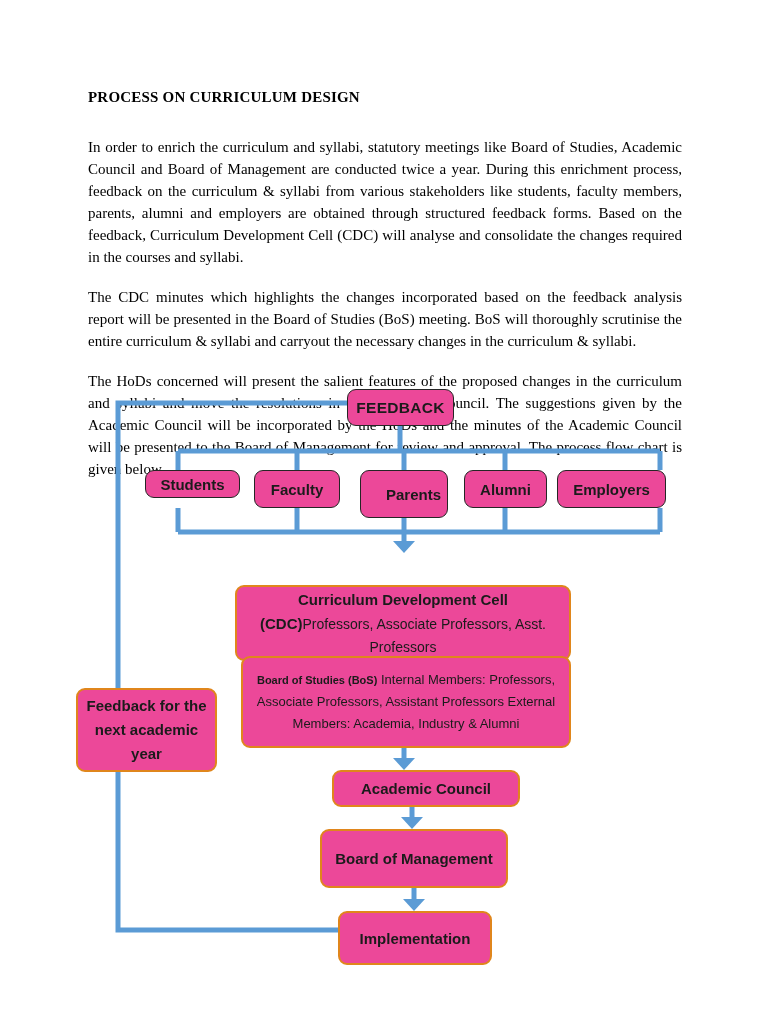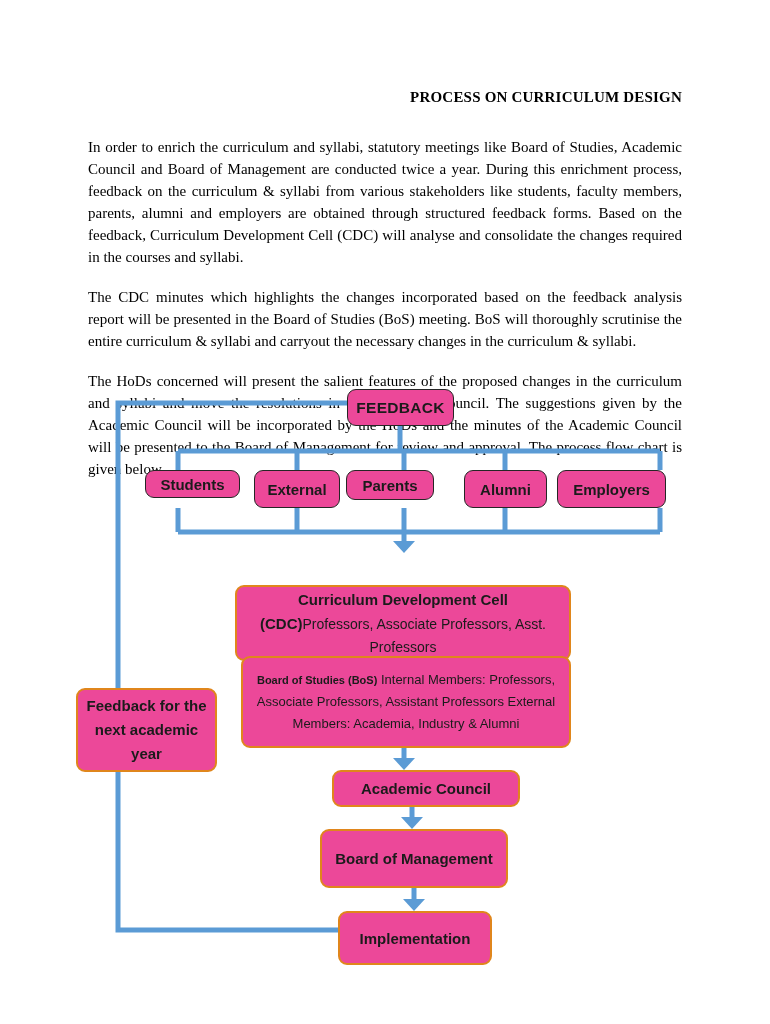--- a/index.html
+++ b/index.html
@@ -17,21 +17,21 @@
   }
 
   
   .doc {
     position: absolute;
     left: 88px;
     top: 0;
     width: 594px;
   }
   .doc-title {
-    text-align: right;
+    text-align: left;
     font-weight: bold;
     font-size: 15px;
     letter-spacing: 0.2px;
     margin: 88px 0 0 0;
     line-height: 1.2;
   }
   .para {
     text-align: justify;
     text-justify: inter-word;
     font-size: 15px;
@@ -79,21 +79,21 @@
   .node .inner { padding: 0 6px; width: 100%; }
   .n { font-weight: normal; }
 
   
   #node-feedback {
     left: 347px; top: 389px; width: 107px; height: 37px;
     font-size: 15.5px; font-weight: bold; letter-spacing: .3px;
   }
   #node-students  { left: 145px; top: 470px; width: 95px;  height: 28px; font-size: 15px; font-weight: bold; }
   #node-faculty   { left: 254px; top: 470px; width: 86px;  height: 38px; font-size: 15px; font-weight: bold; }
-  #node-parents   { left: 346px; top: 470px; width: 88px;  height: 30px; font-size: 15px; font-weight: bold; }
+  #node-parents   { left: 360px; top: 470px; width: 88px;  height: 48px; font-size: 15px; font-weight: bold; text-align: right; }
   #node-alumni    { left: 464px; top: 470px; width: 83px;  height: 38px; font-size: 15px; font-weight: bold; }
   #node-employers { left: 557px; top: 470px; width: 109px; height: 38px; font-size: 15px; font-weight: bold; }
 
   #node-cdc {
     left: 235px; top: 553px; width: 336px; height: 76px;
     font-size: 14px; line-height: 23px; margin-top: 32px;
   }
   #node-cdc .title { font-size: 15px; font-weight: bold; }
 
   #node-bos {
@@ -175,21 +175,21 @@
 </div>
 
 <div class="node dark" id="node-feedback">
   <span class="inner">FEEDBACK</span>
 </div>
 
 <div class="node dark" id="node-students">
   <span class="inner">Students</span>
 </div>
 <div class="node dark" id="node-faculty">
-  <span class="inner">External</span>
+  <span class="inner">Faculty</span>
 </div>
 <div class="node dark" id="node-parents">
   <span class="inner">Parents</span>
 </div>
 <div class="node dark" id="node-alumni">
   <span class="inner">Alumni</span>
 </div>
 <div class="node dark" id="node-employers">
   <span class="inner">Employers</span>
 </div>

